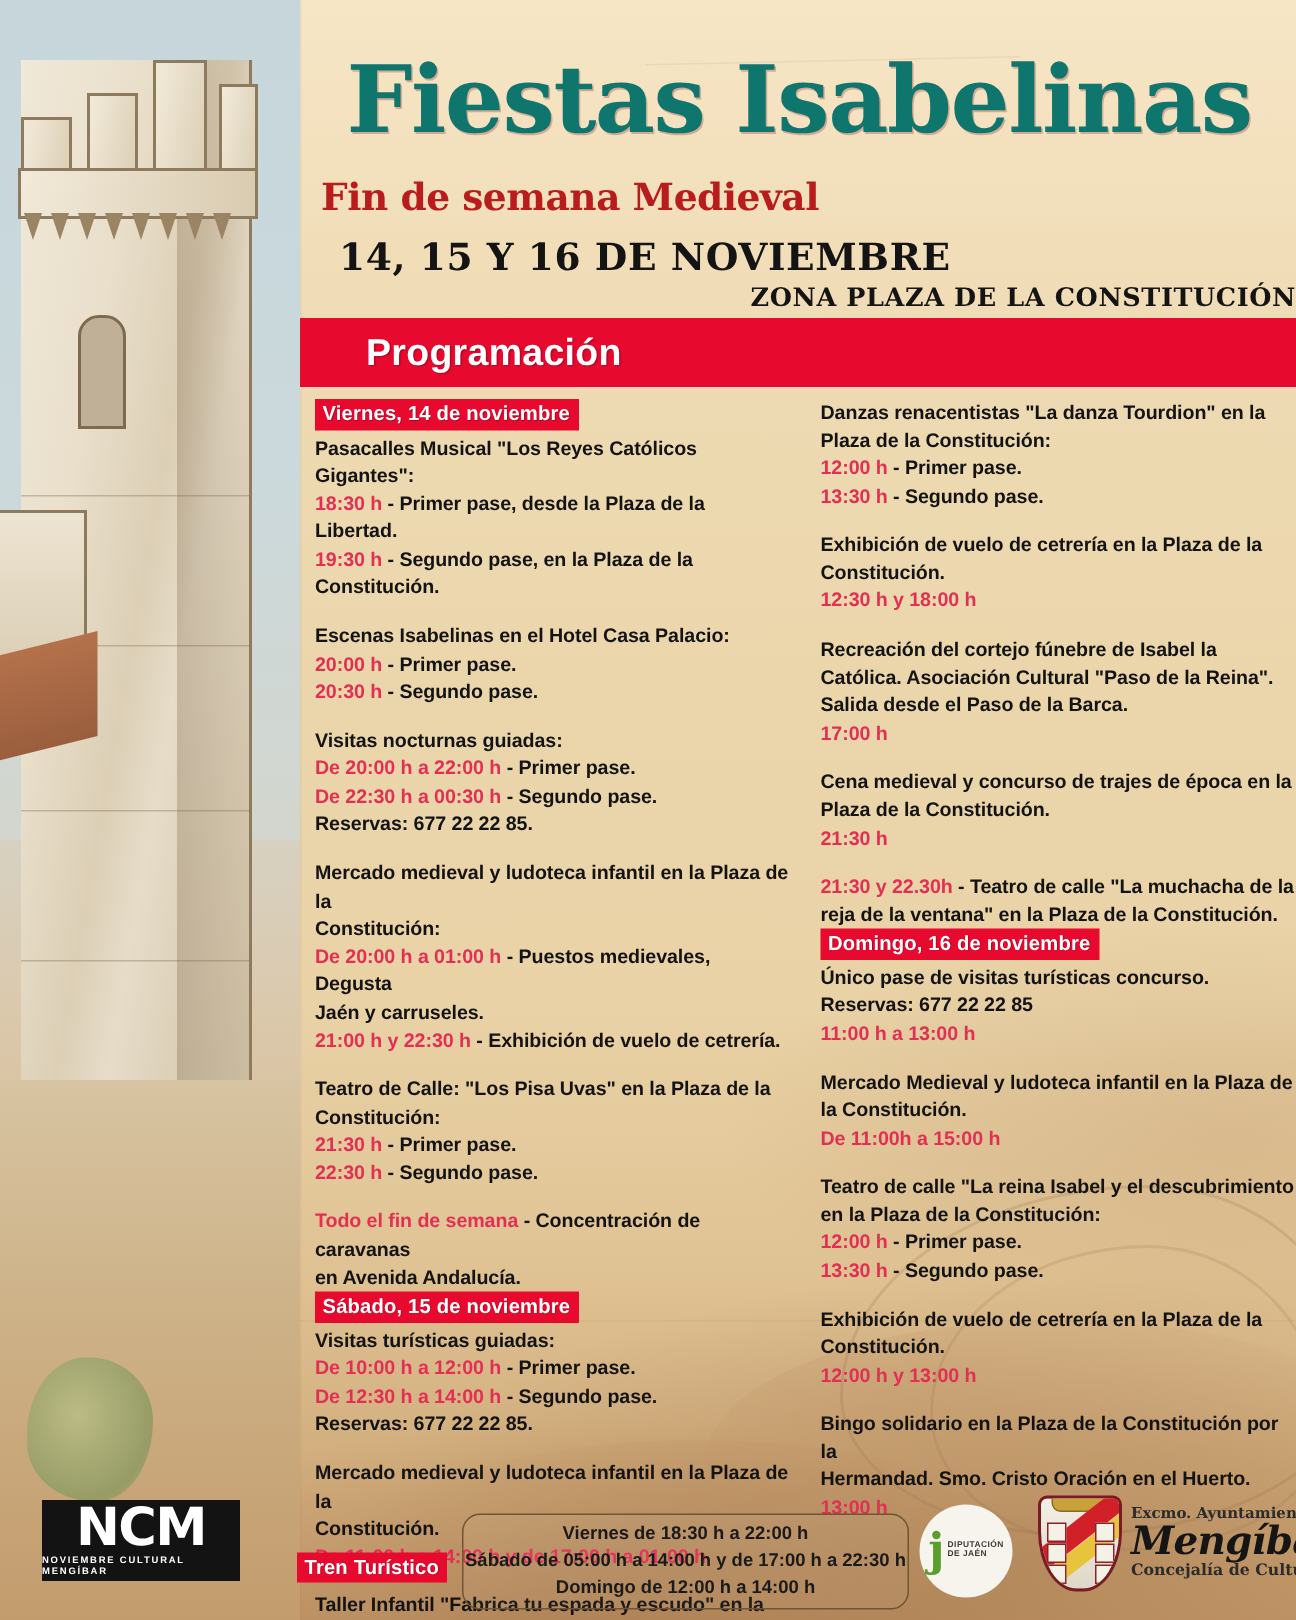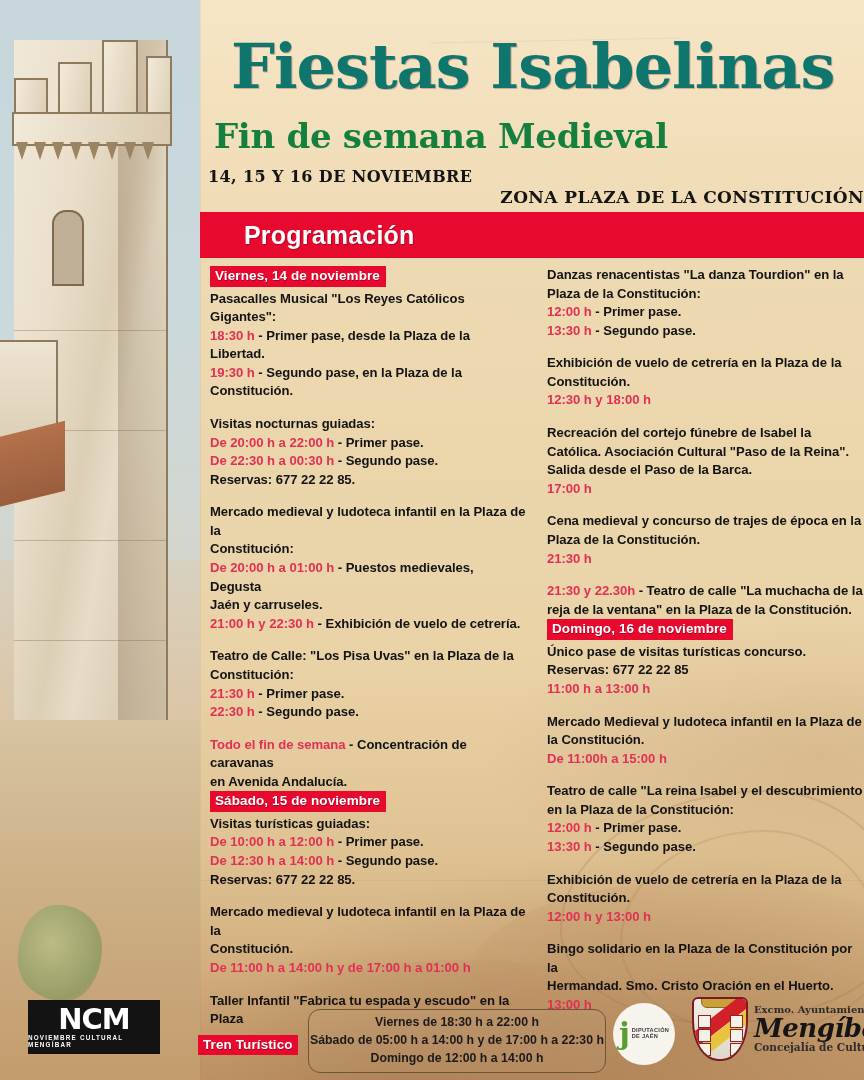--- a/index.html
+++ b/index.html
@@ -88,24 +88,24 @@
     margin:17px;padding:18px 0 0 14px;
     font-family:"DejaVu Serif", serif;
     font-weight:bold;font-style:normal;
     font-size:62px;line-height:1.02;color:#0f766e;
     letter-spacing:-1px;
     text-shadow:1px 1px 0 rgba(120,0,20,.25);
   }
   .subtitle{
     margin:0;padding:4px 0 0 14px;
     font-family:"DejaVu Serif", serif;font-weight:bold;
-    font-size:34px;line-height:1.05;color:#15803d;letter-spacing:-.3px;
-  }
-  .dates{margin:0;padding:12px 0 0 8px;
-    font-family:"DejaVu Serif", serif;font-weight:bold;font-size:16px;color:#141414;
+    font-size:25px;line-height:1.05;color:#b91c1c;letter-spacing:-.3px;
+  }
+  .dates{margin:0;padding:12px 0 0 26px;
+    font-family:"DejaVu Serif", serif;font-weight:bold;font-size:25px;color:#141414;
     letter-spacing:.4px;line-height:1.22;}
   .place{margin:0;padding:1px 0 0 14px;
     font-family:"DejaVu Serif", serif;font-weight:bold;font-size:17px;color:#141414;
     letter-spacing:.4px;text-align:right;}
 
   .prog-banner{
     position:absolute;left:200px;top:212px;width:664px;height:46px;
     background:#E8092F;
     display:flex;align-items:center;
   }
@@ -133,21 +133,21 @@
   .line .red{color:#E23054;}
   .line .blk{color:#131313;}
 
   
   .footer{position:absolute;left:0;top:995px;width:864px;height:85px;}
   .ncm{
     position:absolute;left:28px;top:5px;width:132px;height:54px;background:#131313;
     display:flex;flex-direction:column;justify-content:center;align-items:center;
   }
   .ncm-main{color:#fff;font-family:"DejaVu Sans", sans-serif;font-weight:bold;
-            font-size:29px;line-height:.94;letter-spacing:-1px;}
+            font-size:35px;line-height:.94;letter-spacing:-1px;}
   .ncm-sub{color:#fff;font-size:6.3px;letter-spacing:1.2px;font-weight:bold;margin-top:1px;}
 
   .tren-label{
     position:absolute;left:198px;top:1035px;background:#E8092F;color:#fff;
     font-size:13.5px;font-weight:bold;padding:2px 5px 3px 5px;letter-spacing:.1px;
     text-shadow:.5px .5px .5px rgba(0,0,0,.3);
   }
   .tren-box{
     position:absolute;left:308px;top:1009px;width:296px;height:62px;
     border:1.6px solid #6E5535;border-radius:12px;
@@ -245,20 +245,25 @@
     <div class="col left">
       <div class="daytag">Viernes, 14 de noviembre</div>
       <div id="left-blocks">
           <div class="block">
             <div class="line">Pasacalles Musical "Los Reyes Católicos Gigantes":</div>
             <div class="line"><span class="red">18:30 h</span><span class="blk"> - Primer pase, desde la Plaza de la Libertad.</span></div>
             <div class="line"><span class="red">19:30 h</span><span class="blk"> - Segundo pase, en la Plaza de la</span></div>
             <div class="line">Constitución.</div>
           </div>
           <div class="block">
+            <div class="line">Escenas Isabelinas en el Hotel Casa Palacio:</div>
+            <div class="line"><span class="red">20:00 h</span><span class="blk"> - Primer pase.</span></div>
+            <div class="line"><span class="red">20:30 h</span><span class="blk"> - Segundo pase.</span></div>
+          </div>
+          <div class="block">
             <div class="line">Visitas nocturnas guiadas:</div>
             <div class="line"><span class="red">De 20:00 h a 22:00 h</span><span class="blk"> - Primer pase.</span></div>
             <div class="line"><span class="red">De 22:30 h a 00:30 h</span><span class="blk"> - Segundo pase.</span></div>
             <div class="line">Reservas: 677 22 22 85.</div>
           </div>
           <div class="block">
             <div class="line">Mercado medieval y ludoteca infantil en la Plaza de la</div>
             <div class="line">Constitución:</div>
             <div class="line"><span class="red">De 20:00 h a 01:00 h</span><span class="blk"> - Puestos medievales, Degusta</span></div>
             <div class="line">Jaén y carruseles.</div>

